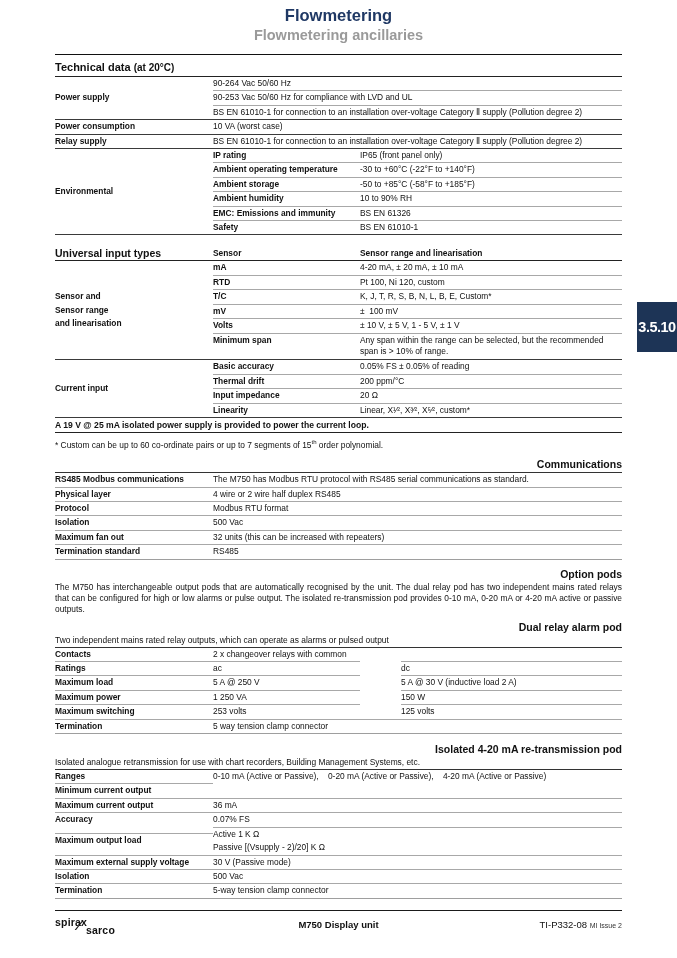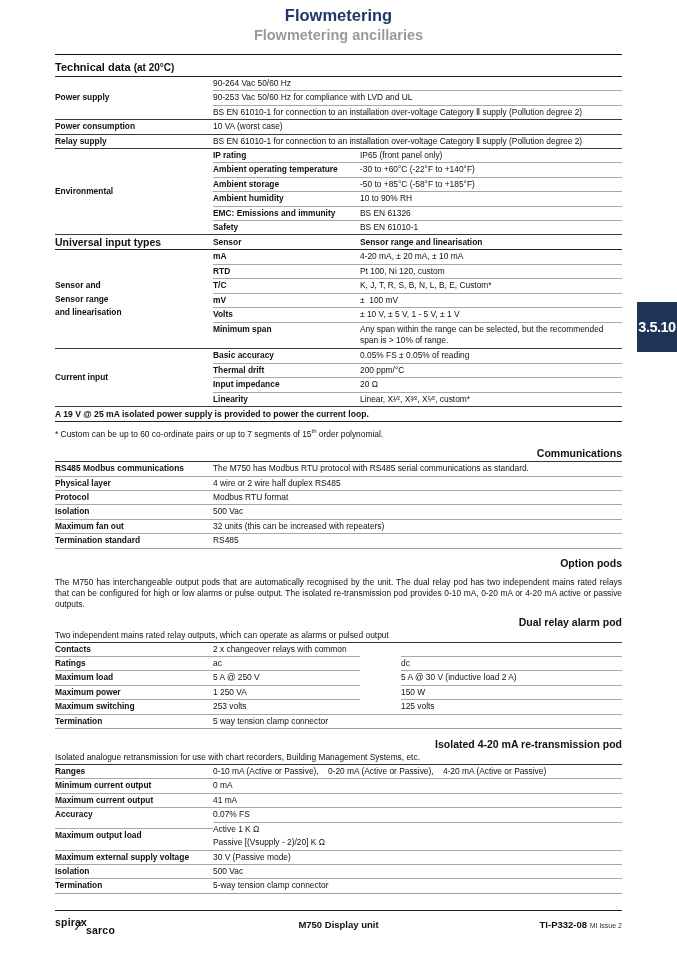--- a/index.html
+++ b/index.html
@@ -24,45 +24,45 @@
   .cols2{grid-template-columns:158px 1fr;}
   .cols3{grid-template-columns:158px 147px 1fr;}
   .lbl{grid-column:1;font-weight:bold;align-self:center;white-space:pre-line;}
   .grp .v{grid-column:2;white-space:pre;}
   .grp.cols3 .k{grid-column:2;font-weight:bold;white-space:pre;}
   .grp.cols3 .v3{grid-column:3;white-space:pre;}
   .bt{border-top:1px solid #a8a8a8;}
   .wrap{white-space:normal !important;line-height:11.3px;padding:1.6px 0;}
   
   .uhead{display:grid;grid-template-columns:158px 147px 1fr;border-bottom:1.1px solid #222;
-         font-size:8.4px;line-height:14px;font-weight:bold;}
+         margin-top:11px;font-size:8.4px;line-height:14px;font-weight:bold;}
   .uhead .big{font-size:10.5px;}
   .note-row{font-size:8.6px;line-height:14.5px;font-weight:bold;border-bottom:1.1px solid #222;}
   .footnote{font-size:8.4px;line-height:12px;margin-top:3px;}
   
   .flat{display:grid;border-top:1.1px solid #333;border-bottom:1px solid #9e9e9e;
         font-size:8.4px;line-height:13.4px;margin-top:1px;}
   .flat .fk{grid-column:1;font-weight:bold;white-space:pre;}
   .flat.cols2 .fv{grid-column:2;white-space:pre;}
   .flat.cols3 .fa{grid-column:2;white-space:pre;}
   .flat.cols3 .fb{grid-column:3;white-space:pre;margin-left:41px;}
   .span2{grid-column:2 / span 2 !important;}
-  .para{font-size:8.4px;line-height:11px;margin-top:7px;text-align:justify;}
+  .para{font-size:8.4px;line-height:11px;margin-top:1px;text-align:justify;}
   .mt7{margin-top:7px;} .mt8{margin-top:8px;} .mt6{margin-top:6px;} .mt9{margin-top:9px;}
   
   .tab{position:absolute;right:0;top:302px;width:40px;height:50px;background:#1d3456;
        color:#fff;display:flex;align-items:center;justify-content:center;
        font-weight:bold;font-size:14.5px;letter-spacing:-0.5px;}
   
   .footer{position:absolute;left:55px;right:55px;top:910px;border-top:1.4px solid #1a1a1a;
           padding-top:5px;display:flex;align-items:flex-start;}
   .f-left{width:160px;}
   .f-center{flex:1;text-align:center;font-weight:bold;font-size:9.5px;padding-top:3px;}
   .f-right{width:160px;text-align:right;font-size:9.5px;padding-top:3px;}
-  .f-right .code{font-weight:bold;margin-left:8px;}
+  .f-right .code{font-weight:normal;margin-left:8px;}
   .f-right .issue{font-size:7px;color:#333;}
   .logo{position:relative;width:90px;height:26px;}
   .logo .l1{position:absolute;left:0;top:0;font-weight:bold;font-size:10.5px;letter-spacing:0.2px;}
   .logo .sl{position:absolute;left:23px;top:1px;font-size:14px;font-weight:bold;transform:skewX(-8deg);}
   .logo .l2{position:absolute;left:31px;top:8px;font-weight:bold;font-size:10.5px;letter-spacing:0.2px;}
   sup{font-size:6px;}
 </style>
 </head>
 <body>
 
@@ -184,23 +184,22 @@
     <div class="fk bt">Termination</div>
     <div class="fa bt span2">5 way tension clamp connector</div>
   </div>
 
   <div class="h-sec mt9">Isolated 4-20 mA re-transmission pod</div>
   <div class="intro">Isolated analogue retransmission for use with chart recorders, Building Management Systems, etc.</div>
   <div class="flat cols2">
     <div class="fk">Ranges</div>
     <div class="fv">0-10 mA (Active or Passive),    0-20 mA (Active or Passive),    4-20 mA (Active or Passive)</div>
     <div class="fk bt">Minimum current output</div>
-    <div class="fv bt">0 mA</div>
     <div class="fk bt">Maximum current output</div>
-    <div class="fv bt">41 mA</div>
+    <div class="fv bt">36 mA</div>
     <div class="fk bt">Accuracy</div>
     <div class="fv bt">0.07% FS</div>
     <div class="fk bt" style="align-self:center">Maximum output load</div>
     <div class="fv bt">Active 1 K Ω
 Passive [(Vsupply - 2)/20] K Ω</div>
     <div class="fk bt">Maximum external supply voltage</div>
     <div class="fv bt">30 V (Passive mode)</div>
     <div class="fk bt">Isolation</div>
     <div class="fv bt">500 Vac</div>
     <div class="fk bt">Termination</div>

